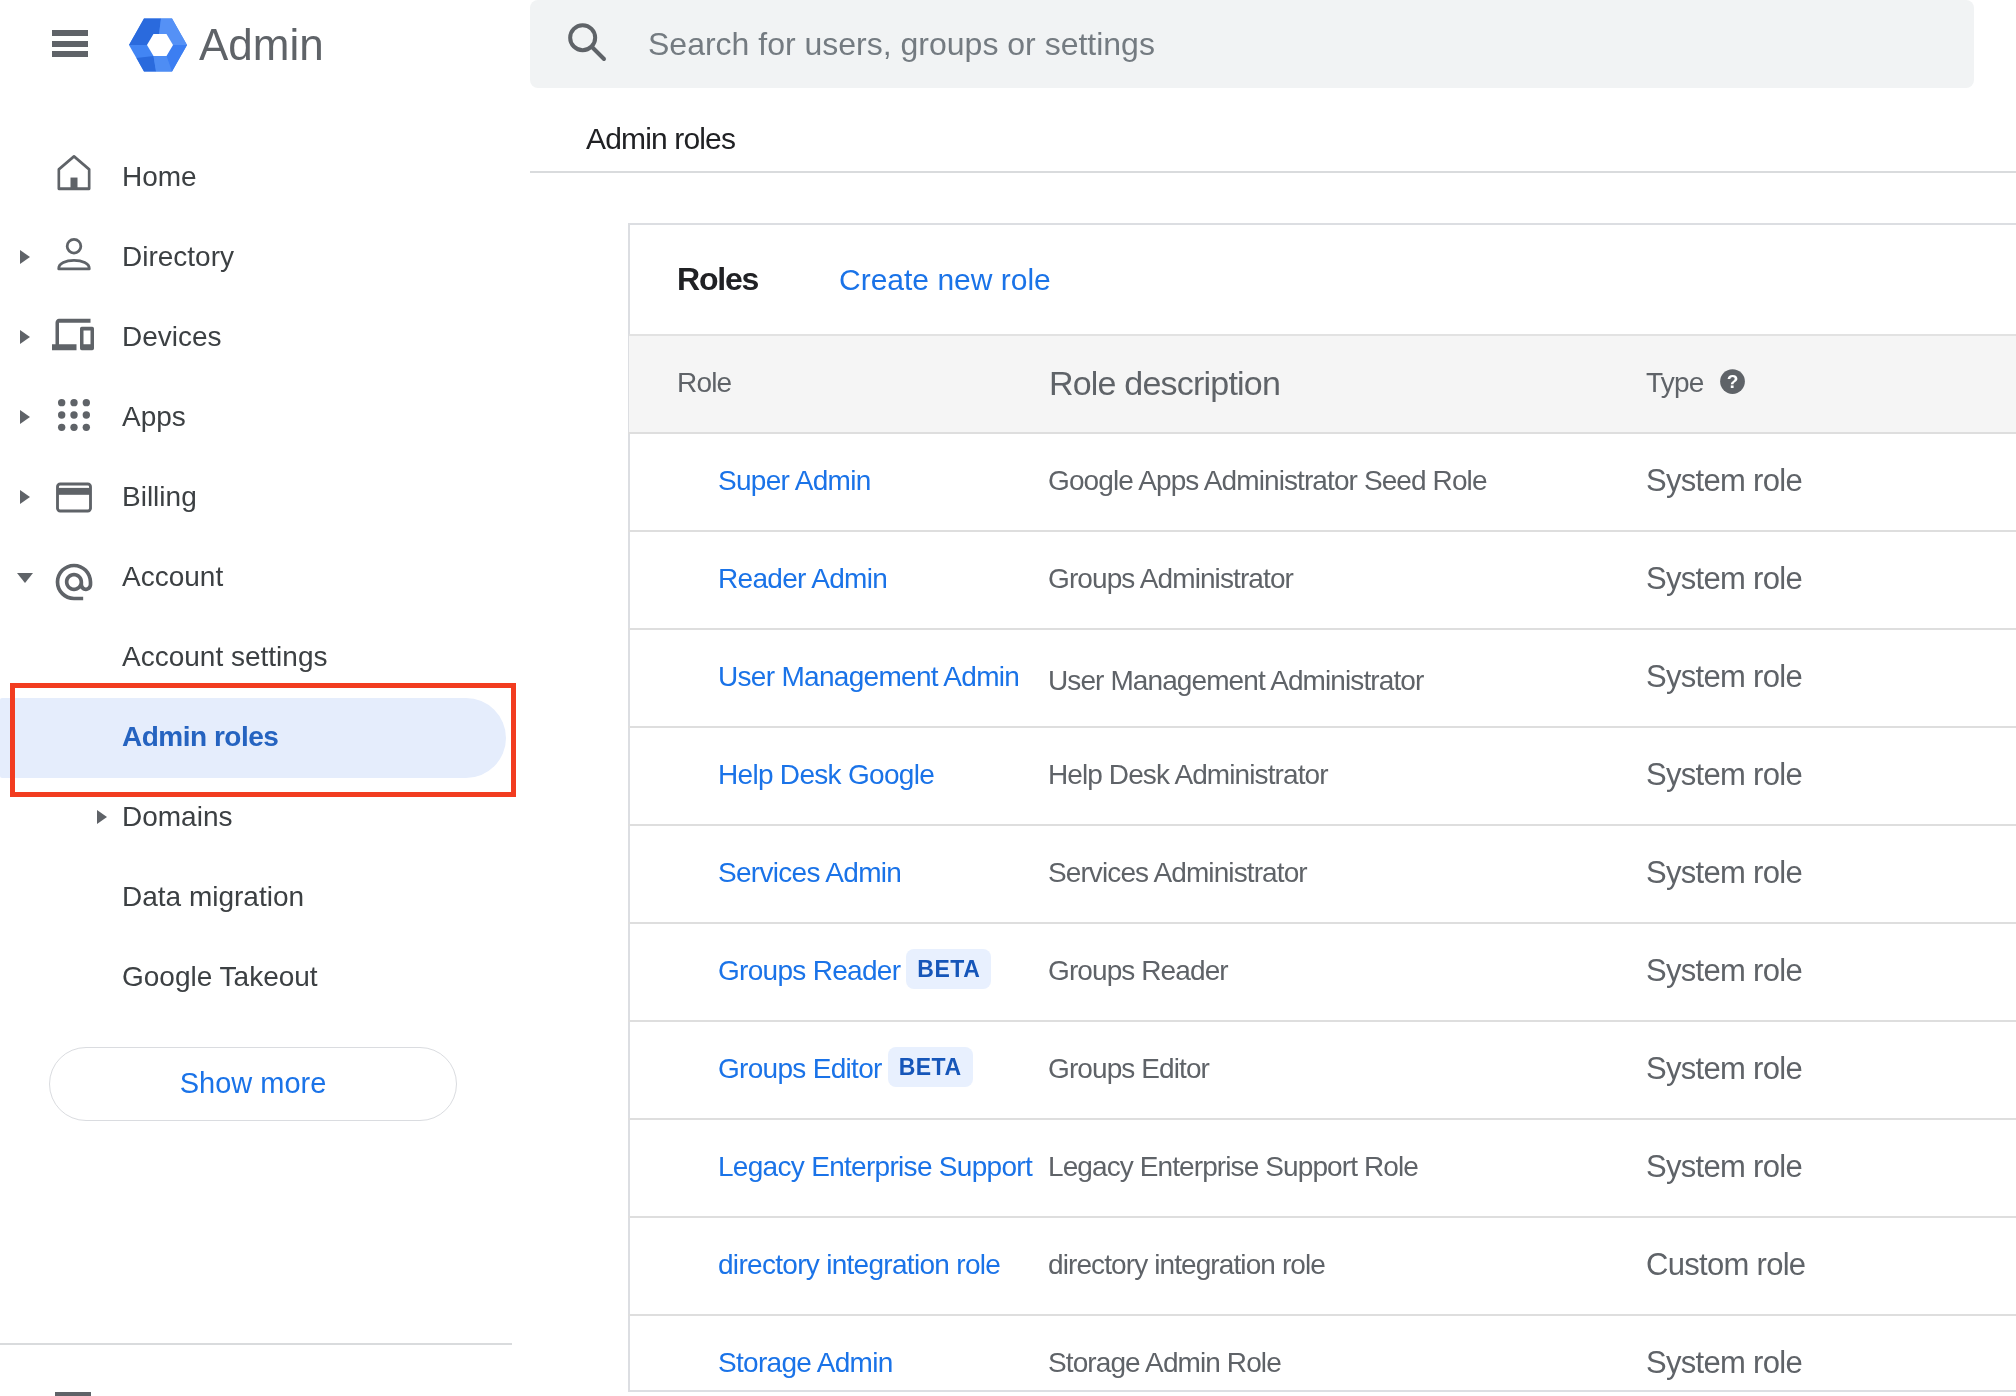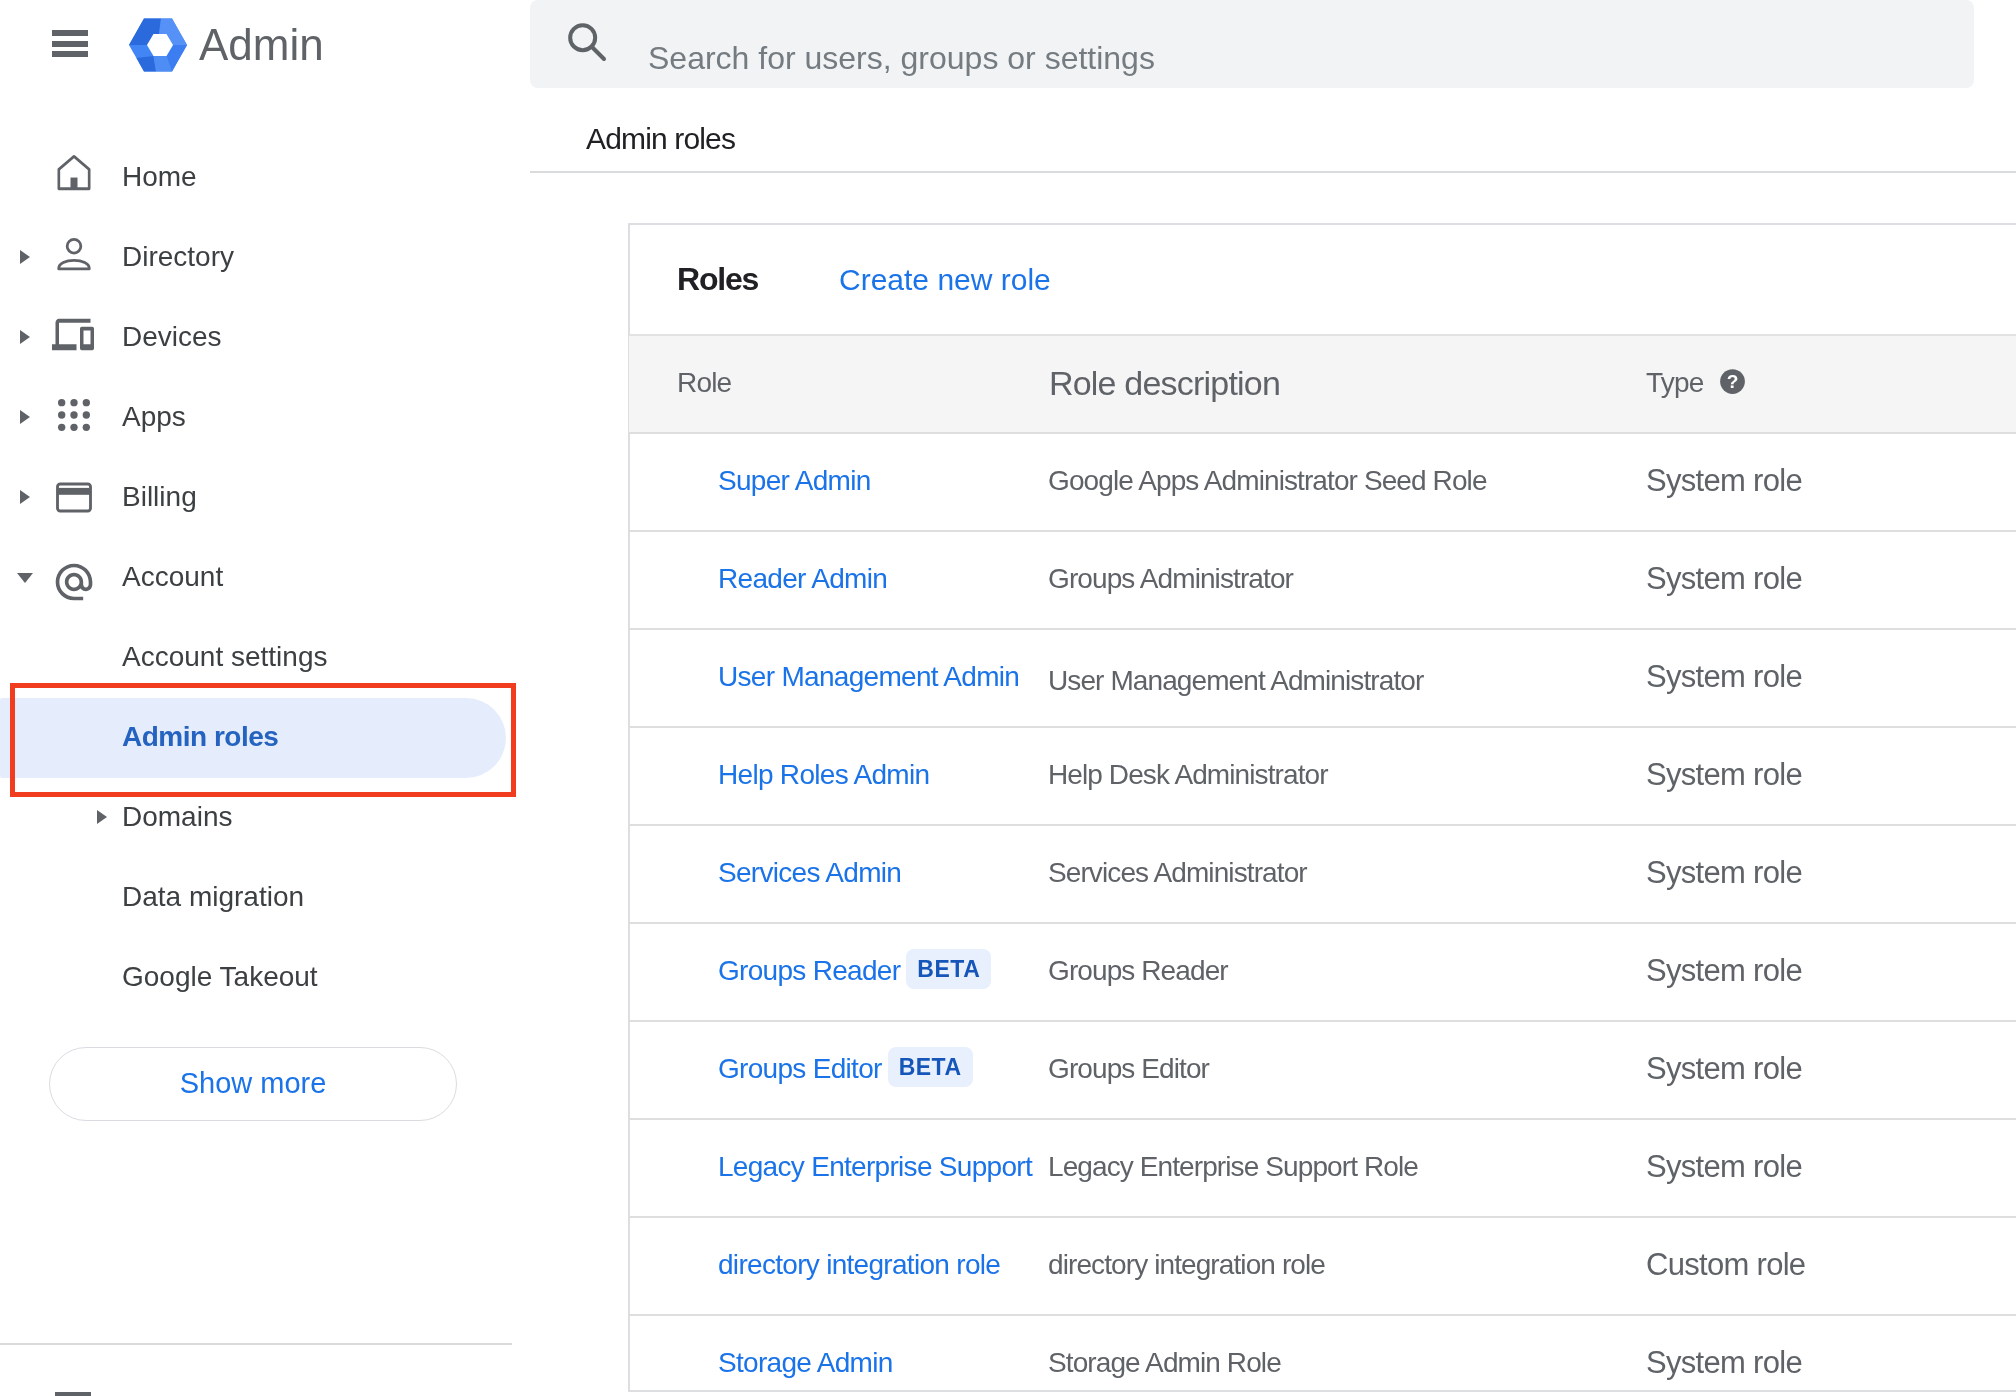--- a/index.html
+++ b/index.html
@@ -32,21 +32,21 @@
   <polygon points="28,56.5 44,56.5 38.5,41 25.5,41" fill="#4e8df4"></polygon>
   <polygon points="19,30 25.5,19 38.5,19 45,30 38.5,41 25.5,41" fill="#fff"></polygon>
 </svg>
 <div class="abs" style="left:199px; top:15px; height:60px; line-height:60px; font-size:44px; color:#5f6368;">Admin</div>
 
 <div class="abs" style="left:530px; top:0; width:1444px; height:88px; background:#f1f3f4; border-radius:8px;"></div>
 <svg class="abs" style="left:566px; top:21px; overflow:visible;" width="40" height="40" viewBox="0 0 24 24">
   <circle cx="10" cy="10" r="7.5" fill="none" stroke="#5f6368" stroke-width="2.4"></circle>
   <line x1="15.6" y1="15.6" x2="22.8" y2="22.8" stroke="#5f6368" stroke-width="2.4" stroke-linecap="round"></line>
 </svg>
-<div class="abs" style="left:648px; top:0; height:64px; line-height:88px; font-size:32px; color:#747b81;margin-top:14px;">Search for users, groups or settings</div>
+<div class="abs" style="left:648px; top:0; height:64px; line-height:88px; font-size:32px; color:#747b81;">Search for users, groups or settings</div>
 
 <div class="abs" style="left:586px; top:115px; height:48px; line-height:48px; font-size:30px; letter-spacing:-0.85px; color:#202124;">Admin roles</div>
 <div class="abs" style="left:530px; top:171px; width:1486px; height:2px; background:#d9dbdd;"></div>
 
 <svg class="abs" style="left:54px; top:152px;" width="40" height="42" viewBox="0 0 24 24" preserveAspectRatio="none">
   <path d="M2.9 21 V9.9 L12 2.5 L21.1 9.9 V21 Z" fill="none" stroke="#5f6368" stroke-width="1.6" stroke-linejoin="round"></path>
   <rect x="9.9" y="14.6" width="4.2" height="6.4" fill="#5f6368"></rect>
 </svg>
 <div class="navtxt" style="top:137px;">Home</div>
 
@@ -129,21 +129,21 @@
 <div class="rowlink" style="top:530px;">Reader Admin</div>
 <div class="rowdesc" style="top:530px;">Groups Administrator</div>
 <div class="rowtype" style="top:530px;">System role</div>
 
 <div class="sep" style="top:628px;"></div>
 <div class="rowlink" style="top:628px;">User Management Admin</div>
 <div class="rowdesc" style="top:632px;">User Management Administrator</div>
 <div class="rowtype" style="top:628px;">System role</div>
 
 <div class="sep" style="top:726px;"></div>
-<div class="rowlink" style="top:726px;">Help Roles Admin</div>
+<div class="rowlink" style="top:726px;">Help Desk Google</div>
 <div class="rowdesc" style="top:726px;">Help Desk Administrator</div>
 <div class="rowtype" style="top:726px;">System role</div>
 
 <div class="sep" style="top:824px;"></div>
 <div class="rowlink" style="top:824px;">Services Admin</div>
 <div class="rowdesc" style="top:824px;">Services Administrator</div>
 <div class="rowtype" style="top:824px;">System role</div>
 
 <div class="sep" style="top:922px;"></div>
 <div class="rowlink" style="top:922px;">Groups Reader<span class="beta">BETA</span></div>

